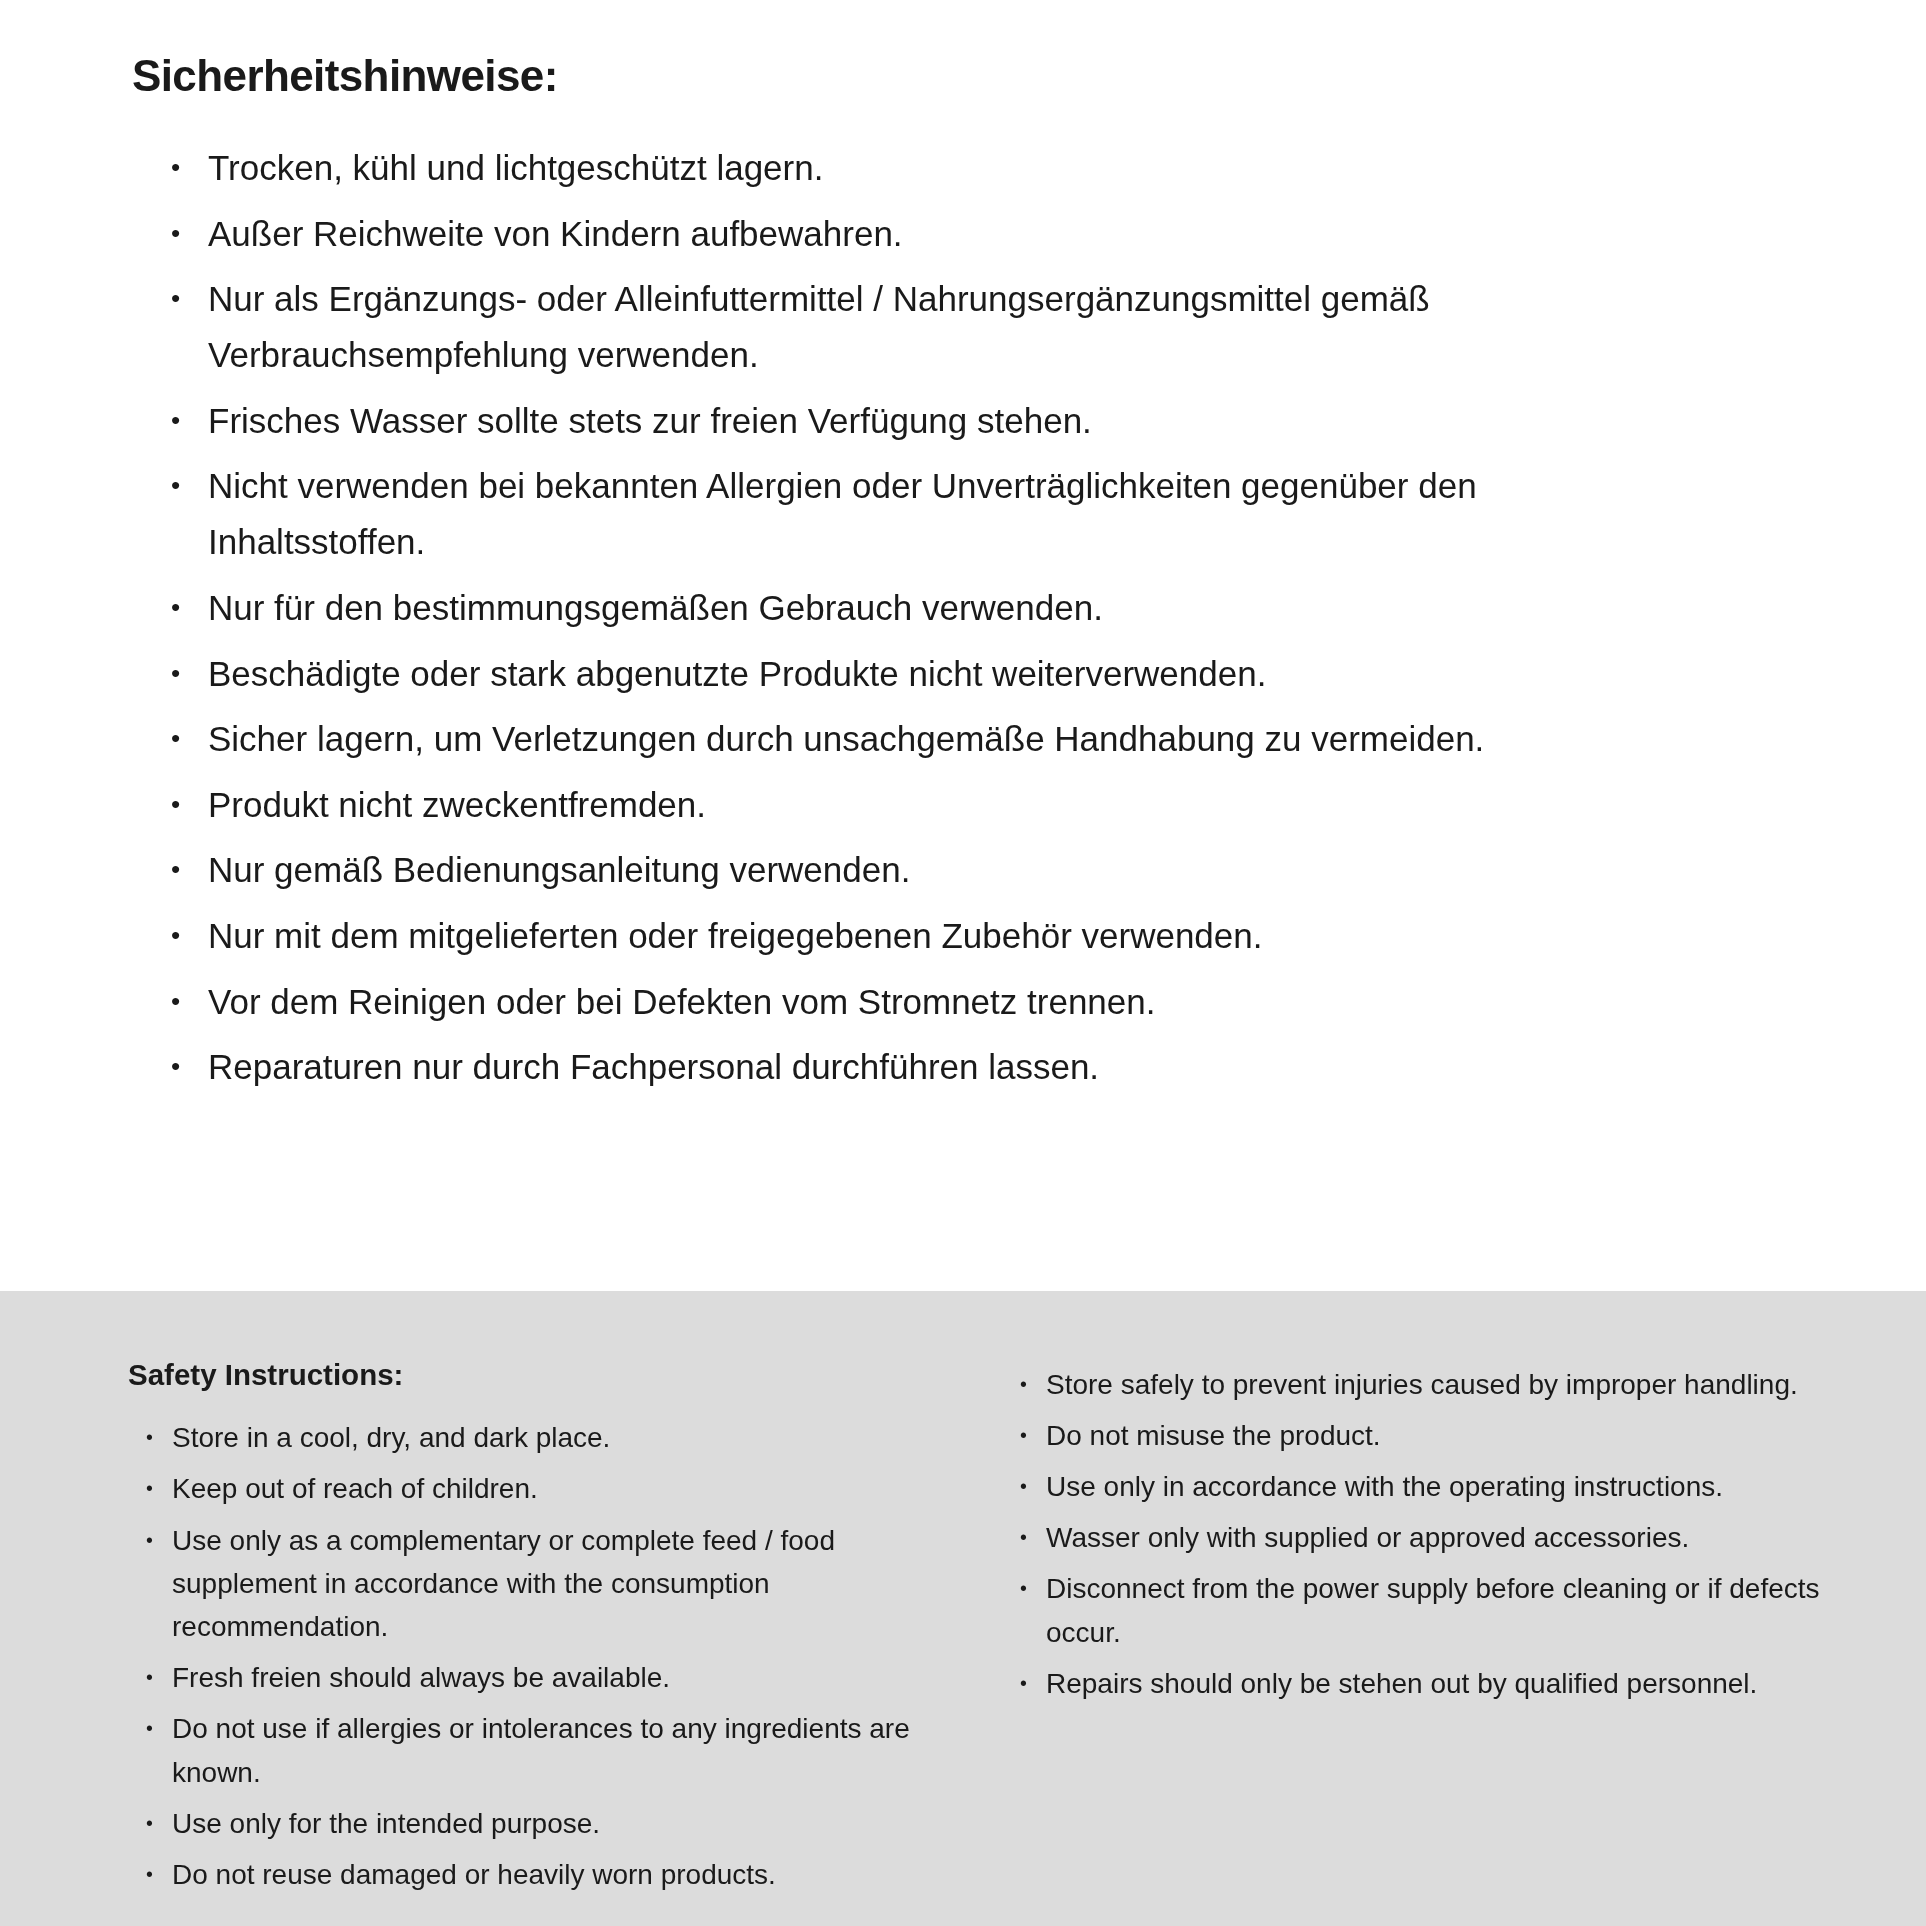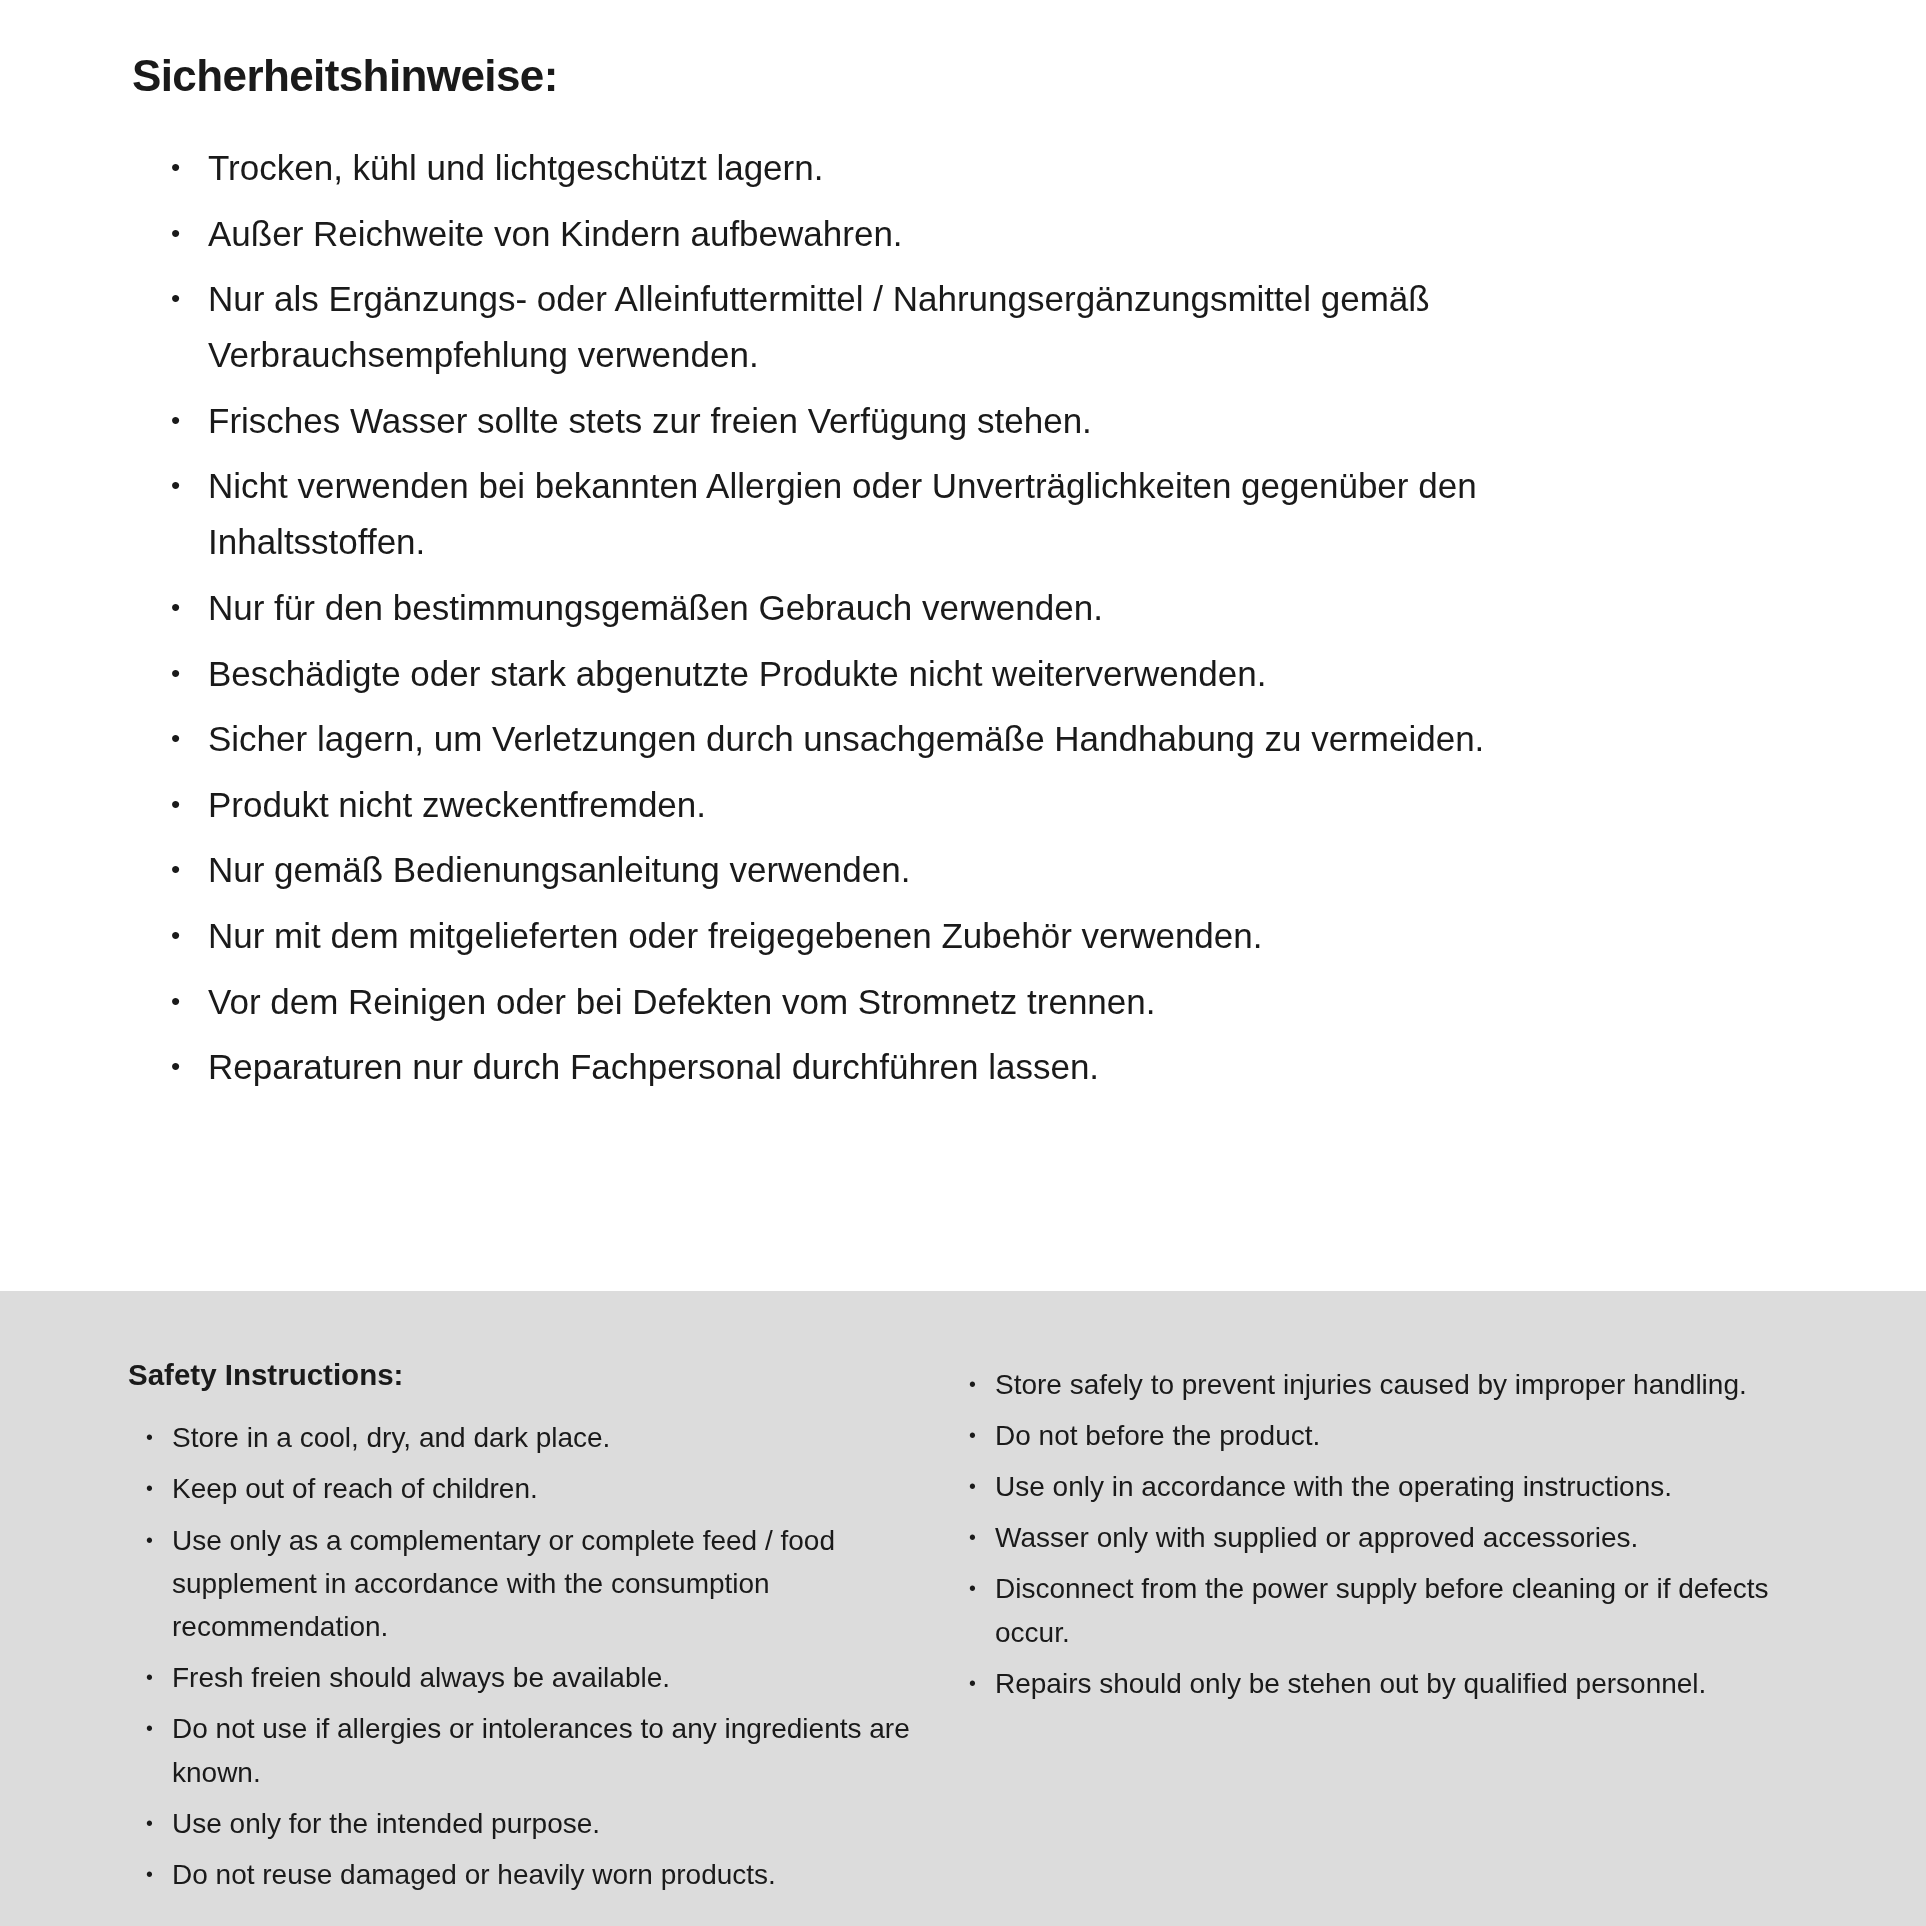--- a/index.html
+++ b/index.html
@@ -64,20 +64,21 @@
   .en-section {
     position: absolute;
     left: 0;
     right: 0;
     top: 1291px;
     bottom: 0;
     background: #dcdcdc;
   }
   .en-inner {
     display: flex;
+    gap: 51px;
     padding: 67px 39px 0 128px;
   }
   .en-col-left {
     flex: 0 0 841px;
     max-width: 841px;
   }
   .en-col-right {
     flex: 1 1 auto;
     max-width: 854px;
     padding-top: 5.1px;
@@ -227,21 +228,21 @@
       <div class="en-col-right">
         <ul class="bullet-list en-list">
 
             <li>
               <span class="bullet-glyph">•</span>
               <span class="item-text">Store safely to prevent injuries caused by improper handling.</span>
             </li>
 
             <li>
               <span class="bullet-glyph">•</span>
-              <span class="item-text">Do not before the product.</span>
+              <span class="item-text">Do not misuse the product.</span>
             </li>
 
             <li>
               <span class="bullet-glyph">•</span>
               <span class="item-text">Use only in accordance with the operating instructions.</span>
             </li>
 
             <li>
               <span class="bullet-glyph">•</span>
               <span class="item-text">Wasser only with supplied or approved accessories.</span>

